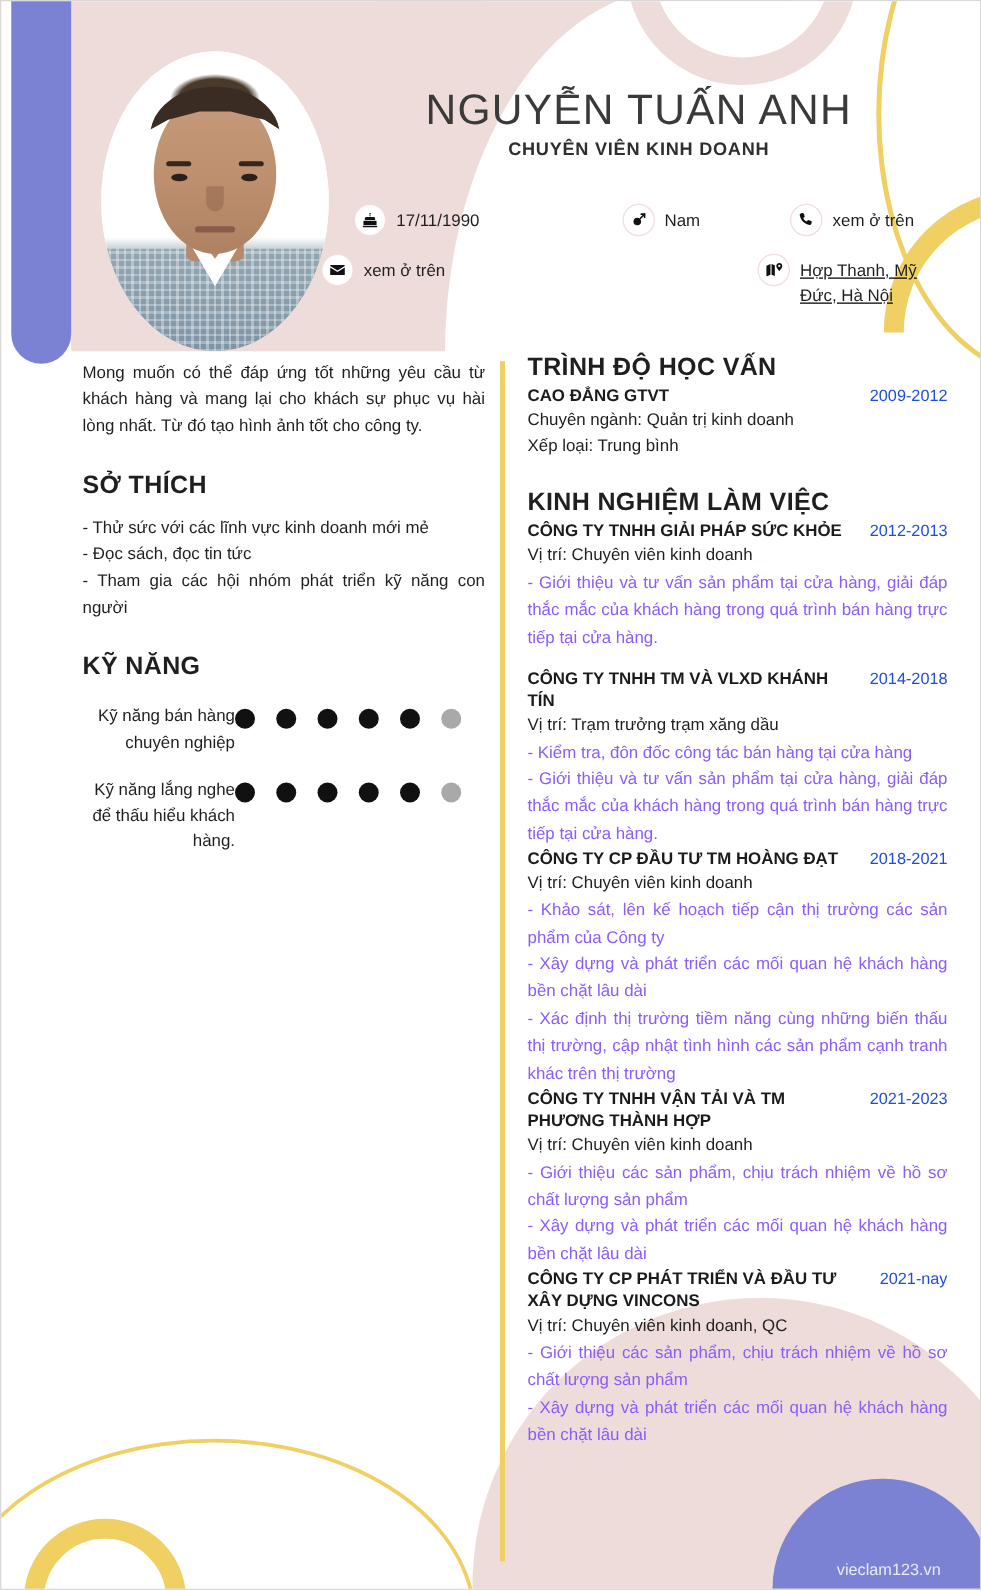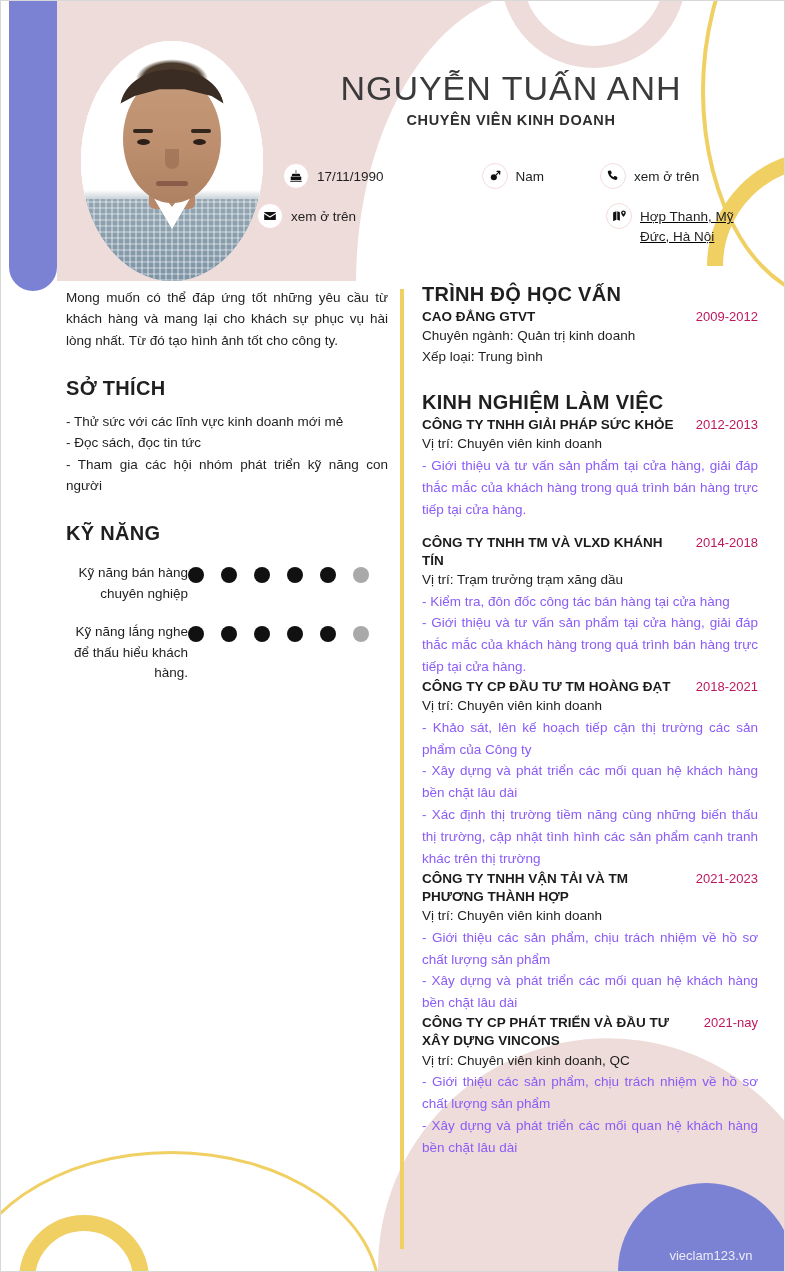--- a/index.html
+++ b/index.html
@@ -132,21 +132,21 @@
     color: #3a3a3a; text-align: center; line-height: 1.15;
     white-space: nowrap;
   }
   .subtitle {
     margin-top: 4px;
     font-size: 14.5px; font-weight: bold; letter-spacing: .6px;
     color: #2f2f2f; text-align: center;
   }
 
   .contact-rows { position: absolute; left: 270px; top: 162px; width: 500px; z-index: 7; }
-  .contact-row-1 { display: flex; align-items: flex-start; gap: 0; }
+  .contact-row-1 { display: flex; align-items: flex-start; gap: 16px; }
   .contact-row-2 { display: flex; align-items: flex-start; margin-top: 14px; }
   .cinfo { display: flex; align-items: flex-start; gap: 8px; }
   .cinfo .ibox {
     width: 26px; height: 26px; flex: 0 0 26px;
     border: 1px solid #f2dcdc; border-radius: 50%;
     display: flex; align-items: center; justify-content: center;
     color: #111; background: #fff;
   }
   .cinfo .ctext { font-size: 13.5px; color: #1f1f1f; line-height: 1.45; padding-top: 4px; }
   .c-dob { margin-left: 12px; }
@@ -191,21 +191,21 @@
     letter-spacing: .3px; margin-bottom: 2px;
   }
   .sec-title-r.exp { margin-top: 24px; }
   .entry { margin-bottom: 0; }
   .entry-head { display: flex; align-items: flex-start; justify-content: space-between; gap: 8px; }
   .entry-title {
     font-size: 13.5px; font-weight: bold; color: #1b1b1b; line-height: 1.35;
     flex: 1 1 auto;
   }
   .entry-date {
-    font-size: 13px; color: #be185d; white-space: nowrap;
+    font-size: 13px; color: #1d4ed8; white-space: nowrap;
     flex: 0 0 auto; padding-top: 1px;
   }
   .entry-line { font-size: 13.5px; color: #1f1f1f; line-height: 1.52; }
   .entry-bullet { font-size: 13.5px; color: #8b5cf6; line-height: 1.62; text-align: justify; }
   .spacer-sm { height: 13px; }
 
   
   .deco-bot-pink {
     left: 408px; bottom: -150px;
     width: 460px; height: 330px;

